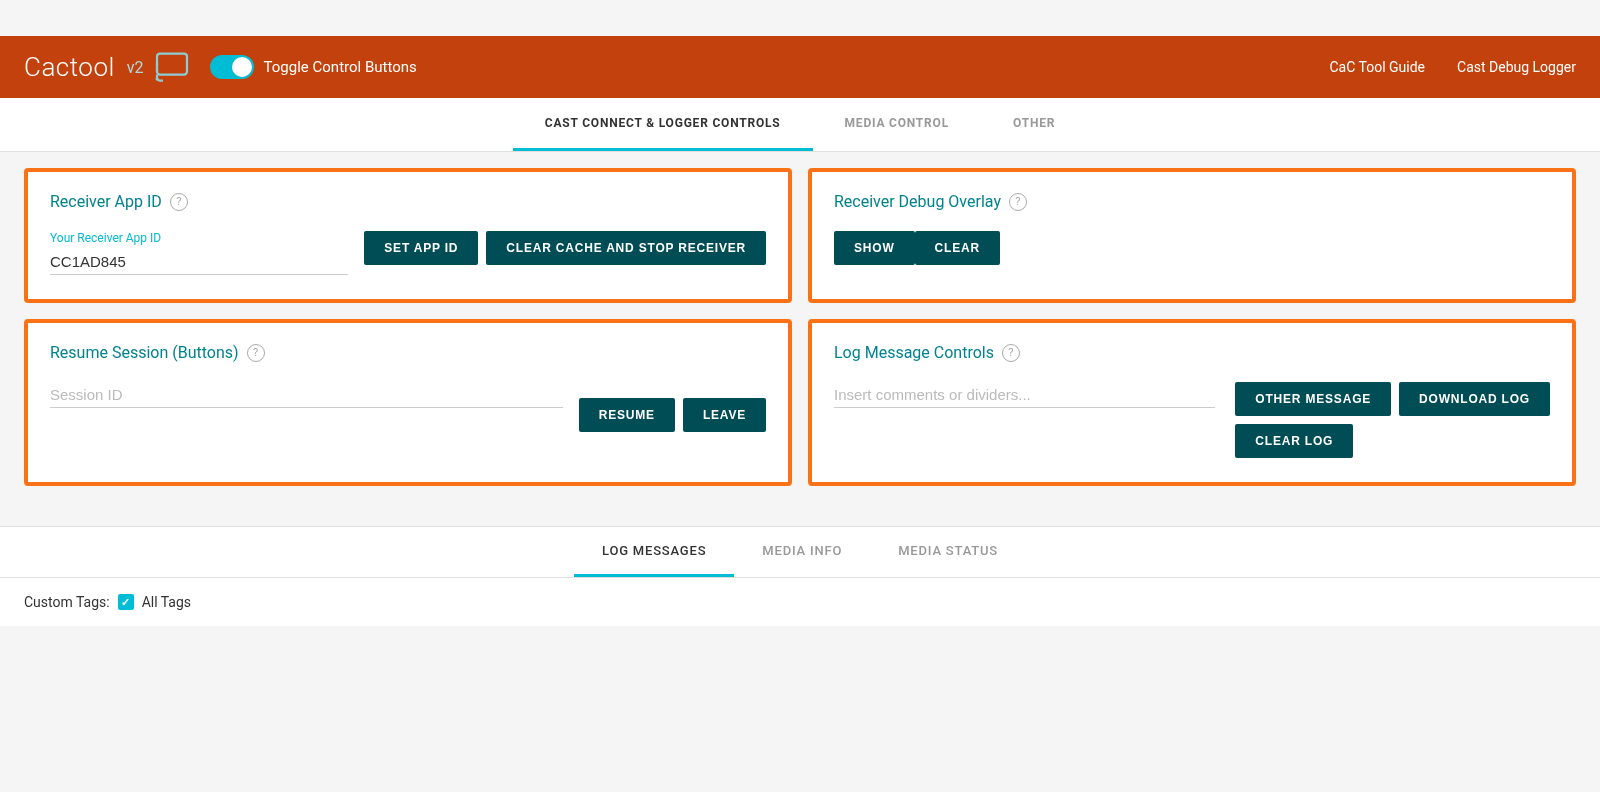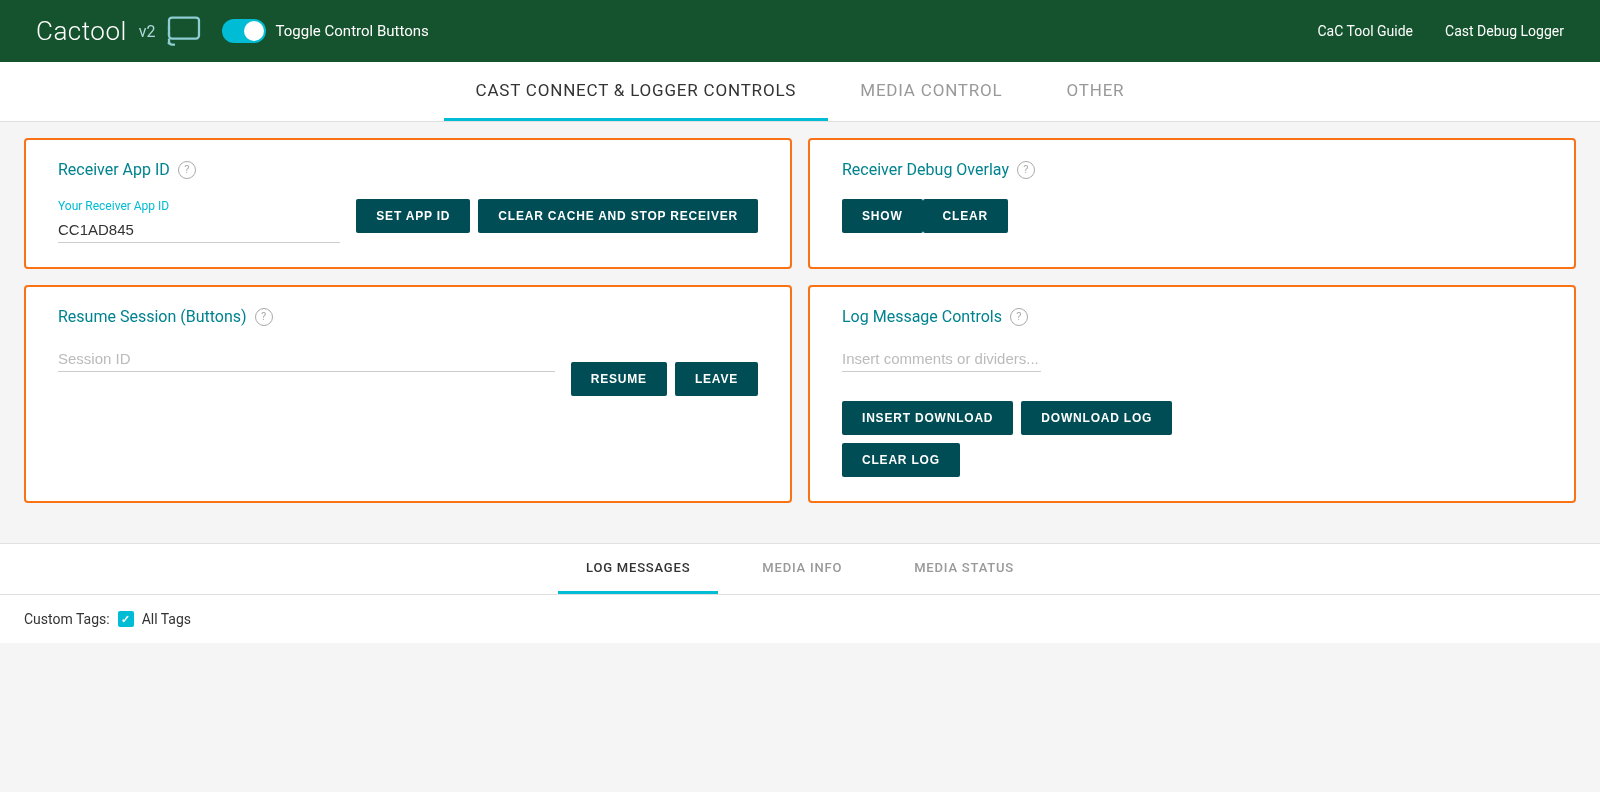--- a/index.html
+++ b/index.html
@@ -1,25 +1,26 @@
 <!DOCTYPE html>
 <html><head>
   <meta charset="utf-8">
   <style>
     * { box-sizing: border-box; margin: 0; padding: 0; }
     body { font-family: 'Roboto', Arial, sans-serif; background: #f5f5f5; color: #333; font-size: 14px; }
 
     
     .header {
-      background: #14532d;
+      background: #c2410c;
       height: 62px;
       display: flex;
       align-items: center;
-      padding: 0 36px;
-      color: white;
+      padding: 0 24px;
+      color: white;
+      margin-top: 36px;
     }
     .header-logo {
       display: flex;
       align-items: center;
       gap: 10px;
     }
     .header-logo-text {
       font-size: 26px;
       font-weight: 300;
       color: white;
@@ -79,22 +80,22 @@
       background: white;
       display: flex;
       align-items: center;
       justify-content: center;
       gap: 0;
       border-bottom: 1px solid #e0e0e0;
       padding: 0;
     }
     .tab-item {
       padding: 18px 32px;
-      font-size: 17px;
-      font-weight: 400;
+      font-size: 12px;
+      font-weight: 700;
       letter-spacing: 0.8px;
       color: #999;
       cursor: pointer;
       border-bottom: 3px solid transparent;
       transition: color 0.2s;
     }
     .tab-item.active {
       color: #333;
       border-bottom: 3px solid #00bcd4;
     }
@@ -107,23 +108,23 @@
     
     .cards-grid {
       display: grid;
       grid-template-columns: 1fr 1fr;
       gap: 16px;
       margin-bottom: 16px;
     }
 
     .card {
       background: white;
-      border: 2px solid #f97316;
+      border: 4px solid #f97316;
       border-radius: 4px;
-      padding: 20px 32px 24px;
+      padding: 20px 22px 24px;
     }
 
     .card-title {
       font-size: 16px;
       color: #00838f;
       font-weight: 400;
       margin-bottom: 20px;
       display: flex;
       align-items: center;
       gap: 8px;
@@ -199,22 +200,21 @@
     
     .debug-buttons {
       display: flex;
       margin-top: 8px;
     }
 
     
     .log-body {
       display: flex;
       align-items: flex-start;
-      gap: 29px;
-      flex-direction: column;
+      gap: 20px;
     }
 
     .log-input-section {
       flex: 1;
     }
 
     .log-buttons {
       display: flex;
       flex-direction: column;
       gap: 8px;
@@ -229,21 +229,21 @@
     
     .bottom-section {
       background: white;
       border-top: 1px solid #e0e0e0;
       margin-top: 8px;
     }
 
     .bottom-tab-bar {
       display: flex;
       justify-content: center;
-      gap: 16px;
+      gap: 0;
       border-bottom: 1px solid #e0e0e0;
       padding: 0;
     }
 
     .bottom-tab-item {
       padding: 16px 28px;
       font-size: 13px;
       font-weight: 500;
       letter-spacing: 0.8px;
       color: #999;
@@ -375,21 +375,21 @@
         <div class="help-icon">
           <span>?</span>
         </div>
       </div>
       <div class="log-body">
         <div class="log-input-section">
           <input class="text-input" type="text" placeholder="Insert comments or dividers..." style="">
         </div>
         <div class="log-buttons">
           <div class="log-btn-row">
-            <button class="btn-primary">INSERT DOWNLOAD</button>
+            <button class="btn-primary">OTHER MESSAGE</button>
             <button class="btn-primary">DOWNLOAD LOG</button>
           </div>
           <button class="btn-primary">CLEAR LOG</button>
         </div>
       </div>
     </div>
 
   </div>
 </div>
 

